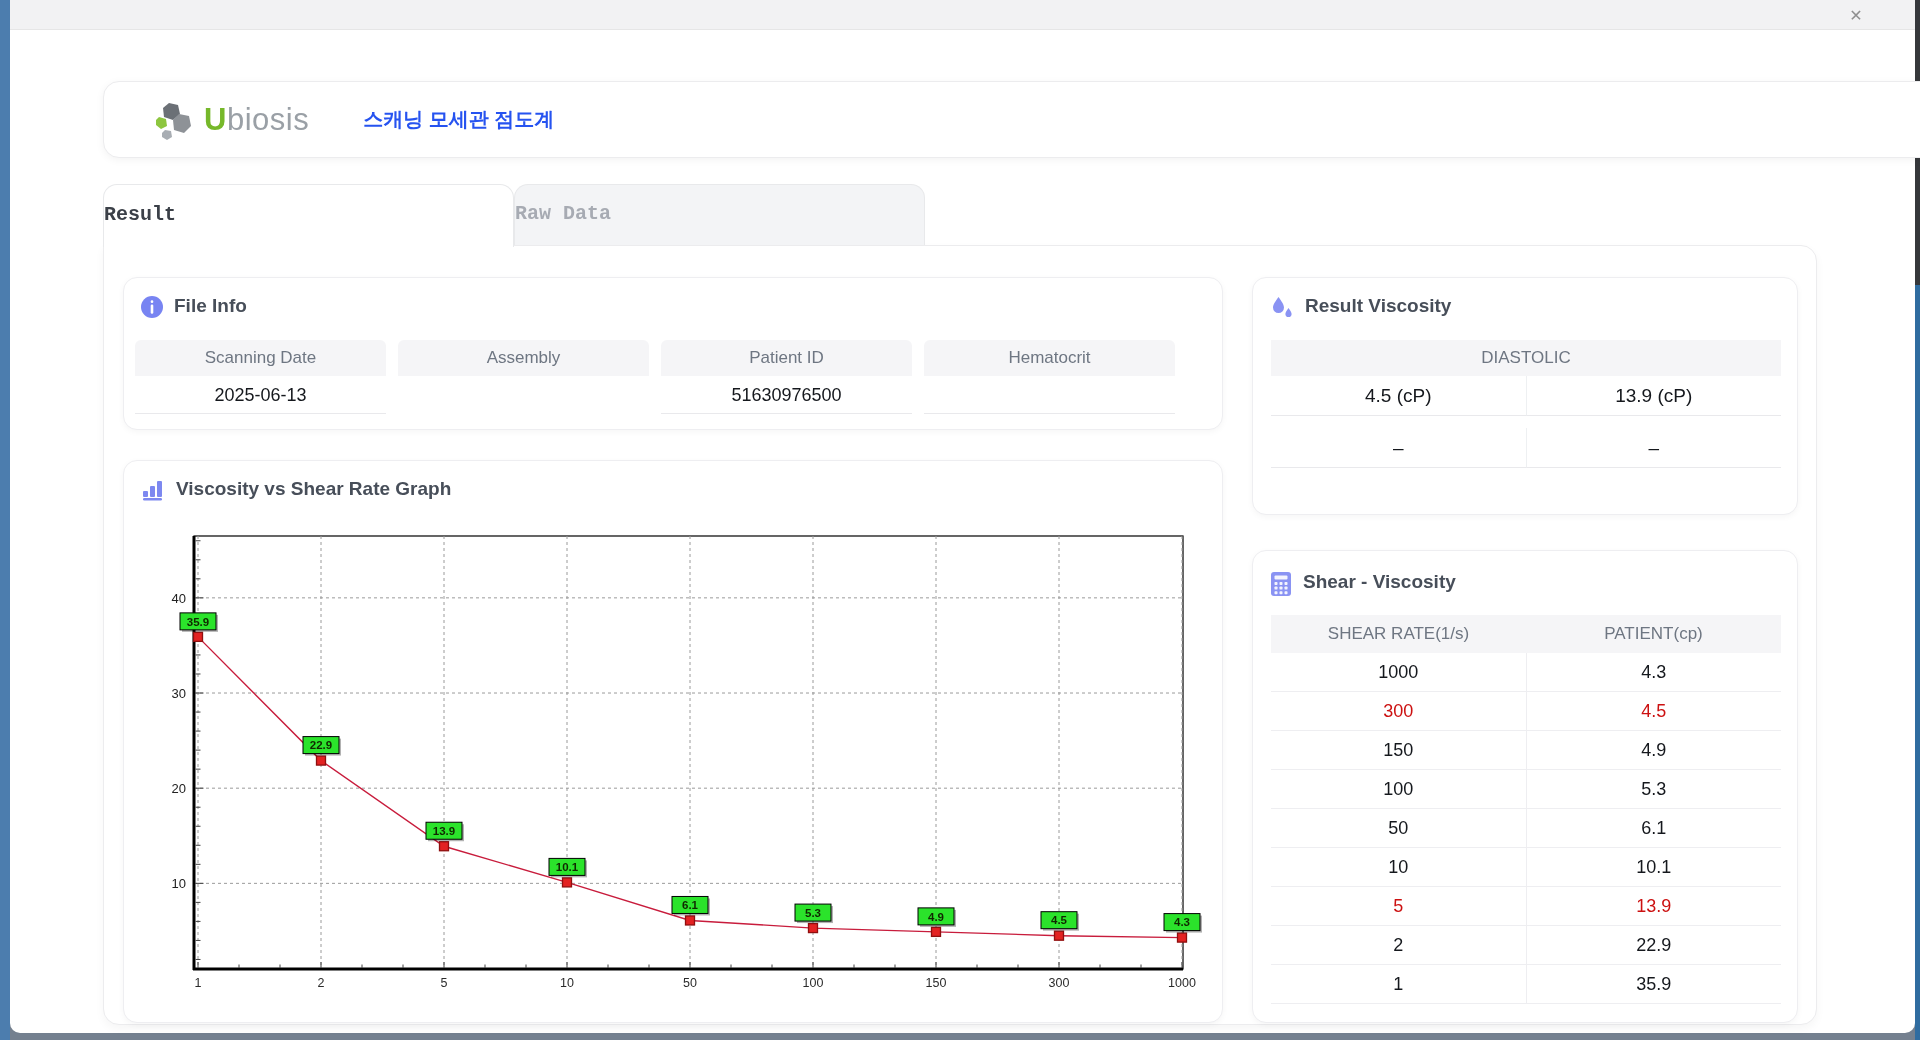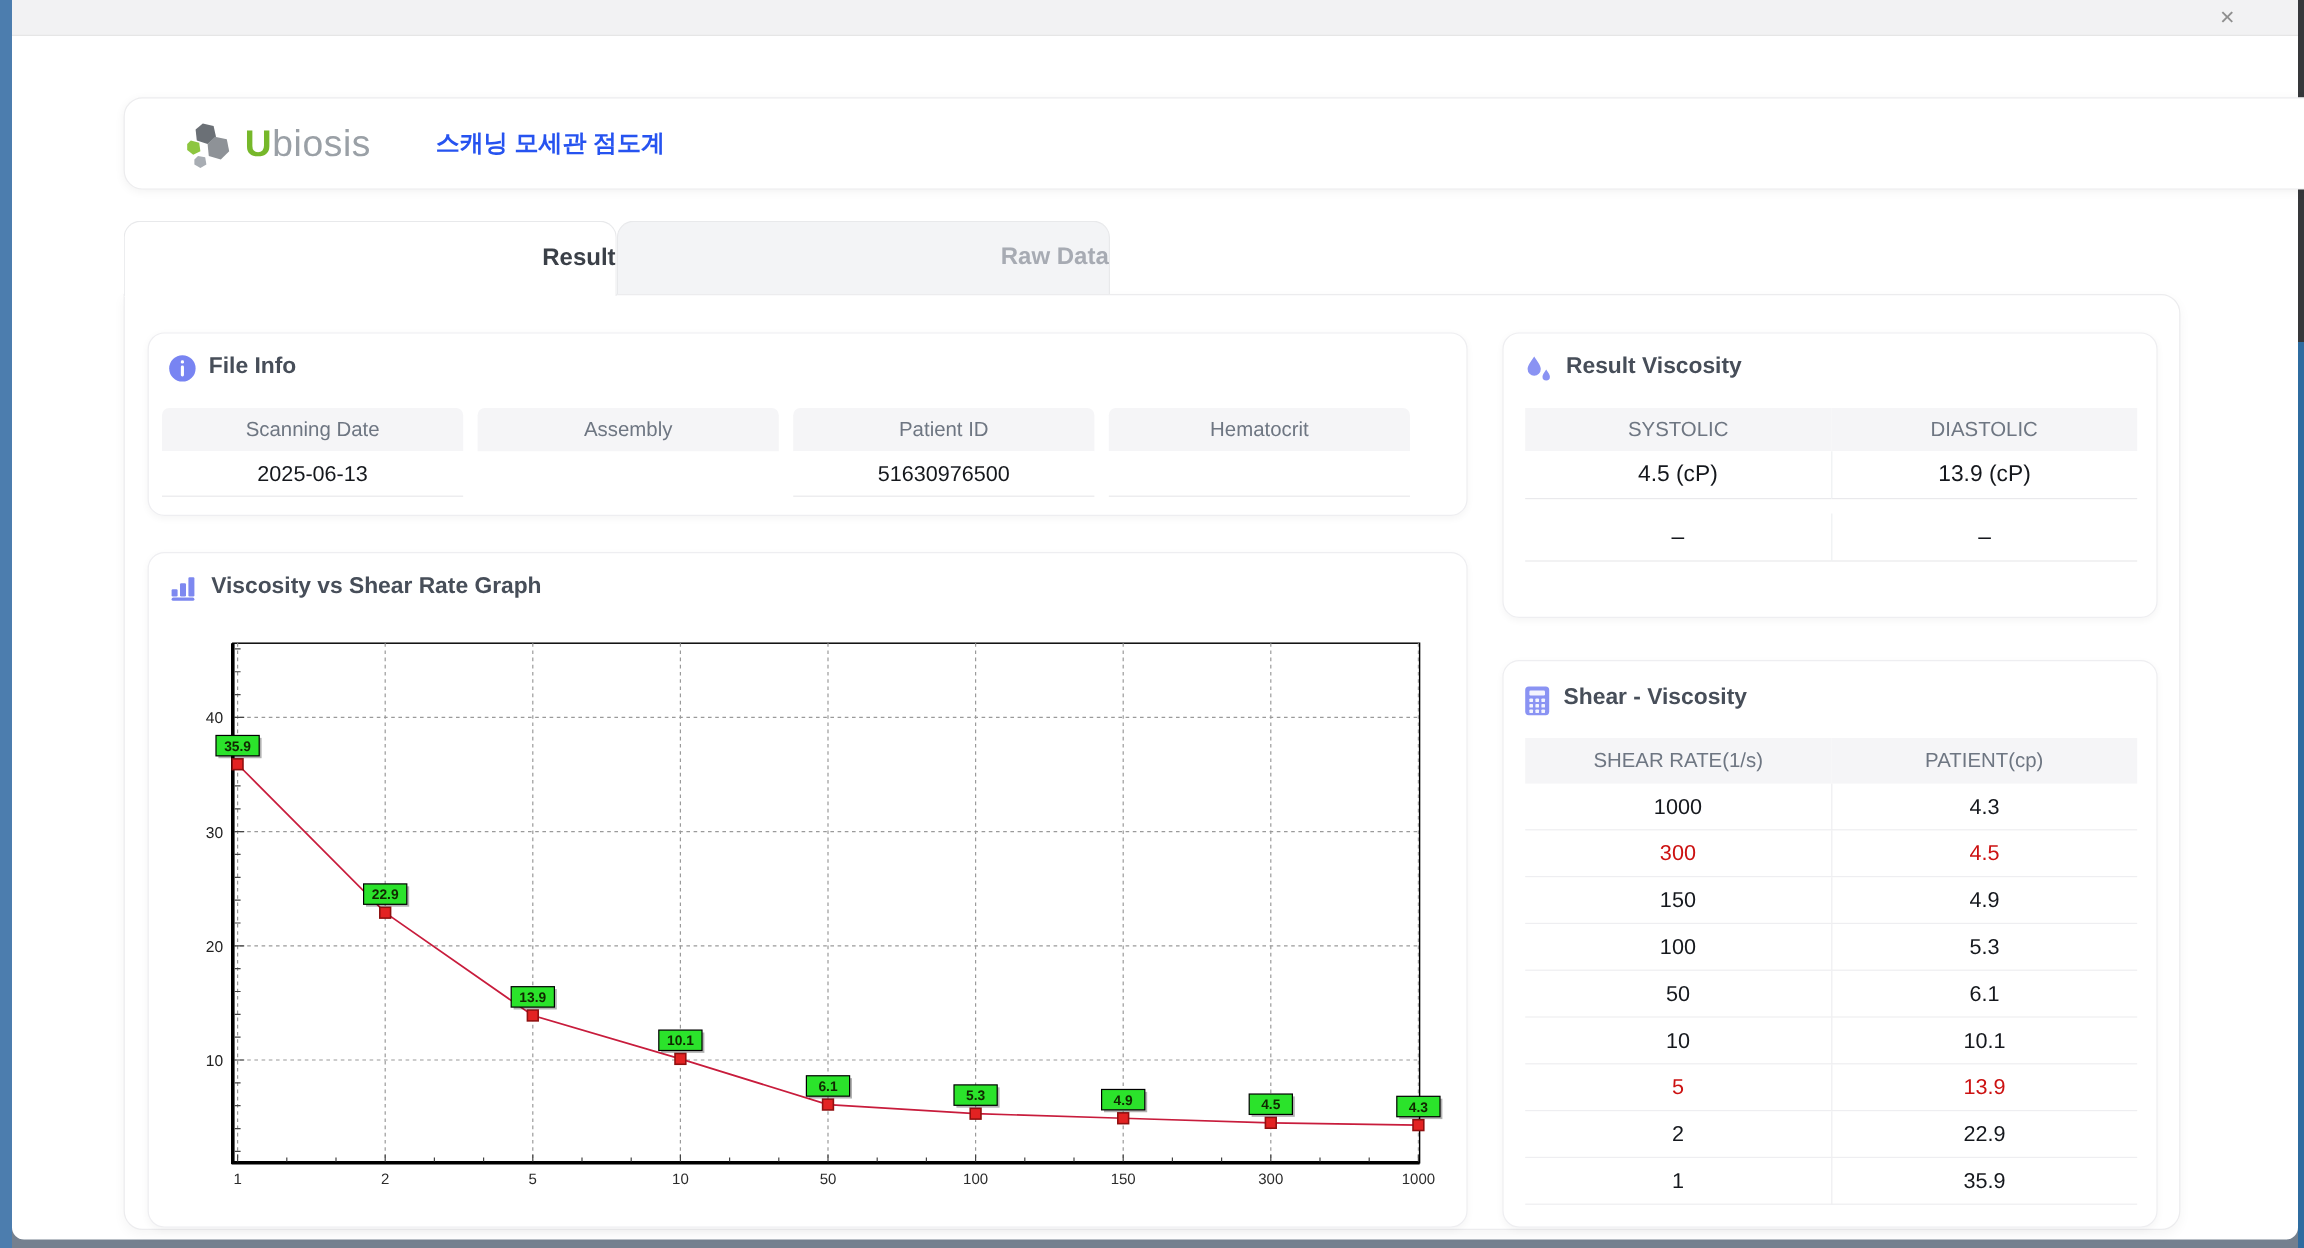--- a/index.html
+++ b/index.html
@@ -23,22 +23,22 @@
   .header-card { position:absolute; left:93px; top:81px; width:1904px; height:77px;
     background:#fff; border:1px solid #ececee; border-radius:16px;
     box-shadow:0 2px 8px rgba(0,0,0,.05); display:flex; align-items:center; }
   .logo { display:flex; align-items:center; margin-left:48px; }
   .wordmark { font-size:31px; letter-spacing:.5px; margin-left:6px; }
   .wordmark .u { color:#76b82a; font-weight:700; }
   .wordmark .rest { color:#9aa0a6; font-weight:400; }
   .app-title { margin-left:54px; color:#2653f0; font-size:20px; font-weight:700; }
 
   
-  .tab { position:absolute; text-align:right; font-size:20px; font-weight:600;
-    border-radius:14px 14px 0 0; cursor:pointer; }
+  .tab { position:absolute; text-align:left; font-size:20px; font-weight:600;
+    border-radius:14px 14px 0 0; cursor:pointer;font-family:Liberation Mono, monospace; }
   .tab-result { left:93px; top:184px; width:411px; height:63px; line-height:60px;
     background:#fff; border:1px solid #e8e9eb; border-bottom:none; color:#3b4048; z-index:3; }
   .tab-raw { left:504px; top:184px; width:411px; height:61px; line-height:58px;
     background:#f3f4f6; border:1px solid #e8e9eb; border-bottom:none; color:#a7abb3; z-index:2; }
 
   
   .panel { position:absolute; left:93px; top:245px; width:1714px; height:780px;
     background:#fff; border:1px solid #ececee; border-radius:0 16px 16px 16px;
     box-shadow:0 4px 10px rgba(0,0,0,.04); z-index:1; }
 
@@ -269,21 +269,20 @@
         <div class="card-head">
           <svg width="26" height="26" viewBox="0 0 26 26">
             <path d="M9.5 2 C12.5 6.5 15 9.5 15 12.6 A5.5 5.5 0 1 1 4 12.6 C4 9.5 6.5 6.5 9.5 2 Z" fill="#8a93f3"></path>
             <path d="M19.5 13 C21.2 15.6 22.6 17.3 22.6 19 A3.1 3.1 0 1 1 16.4 19 C16.4 17.3 17.8 15.6 19.5 13 Z" fill="#8a93f3"></path>
           </svg>
           <div class="card-title">Result Viscosity</div>
         </div>
         <div class="bv-groups">
             <div class="bv-group">
        <div class="bv-row bv-head">
-                <div class="bv-cell">SYSTOLIC</div>
                 <div class="bv-cell">DIASTOLIC</div>
               </div>
        <div class="bv-row bv-val">
                 <div class="bv-cell">4.5 (cP)</div>
                 <div class="bv-cell">13.9 (cP)</div>
               </div>
      </div>
             <div class="bv-group">
        <div class="bv-row bv-val">
                 <div class="bv-cell">–</div>

